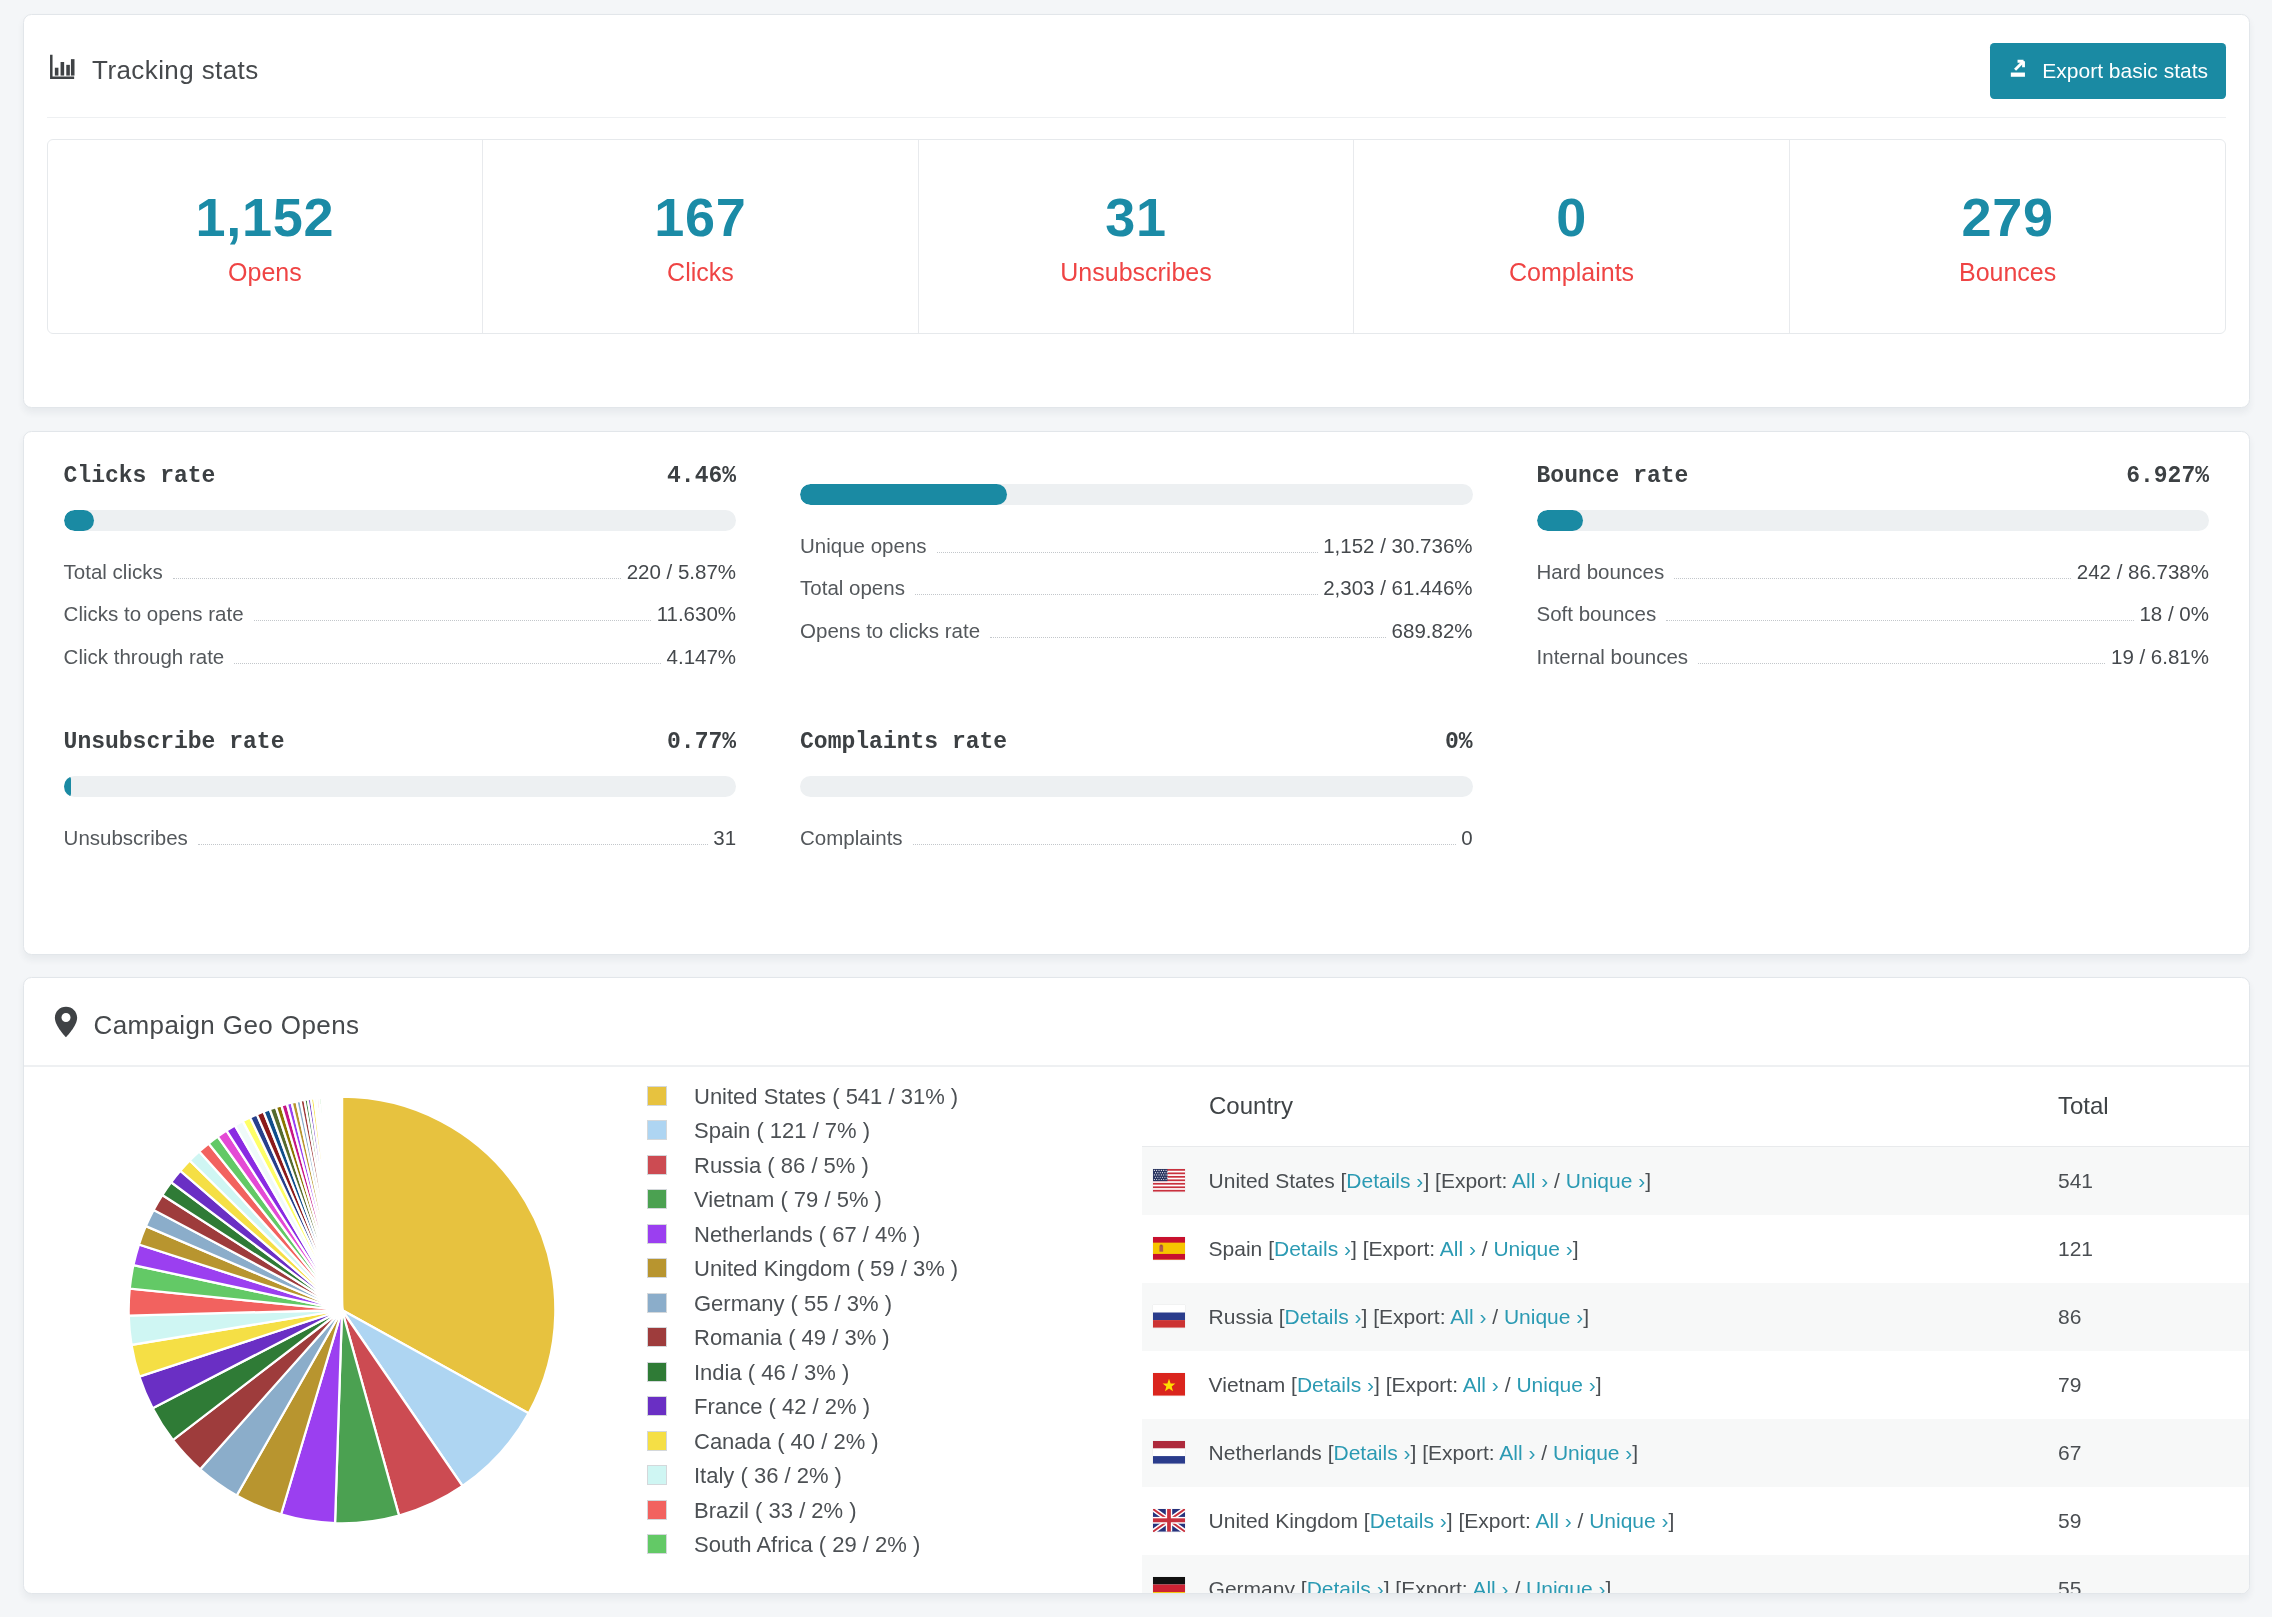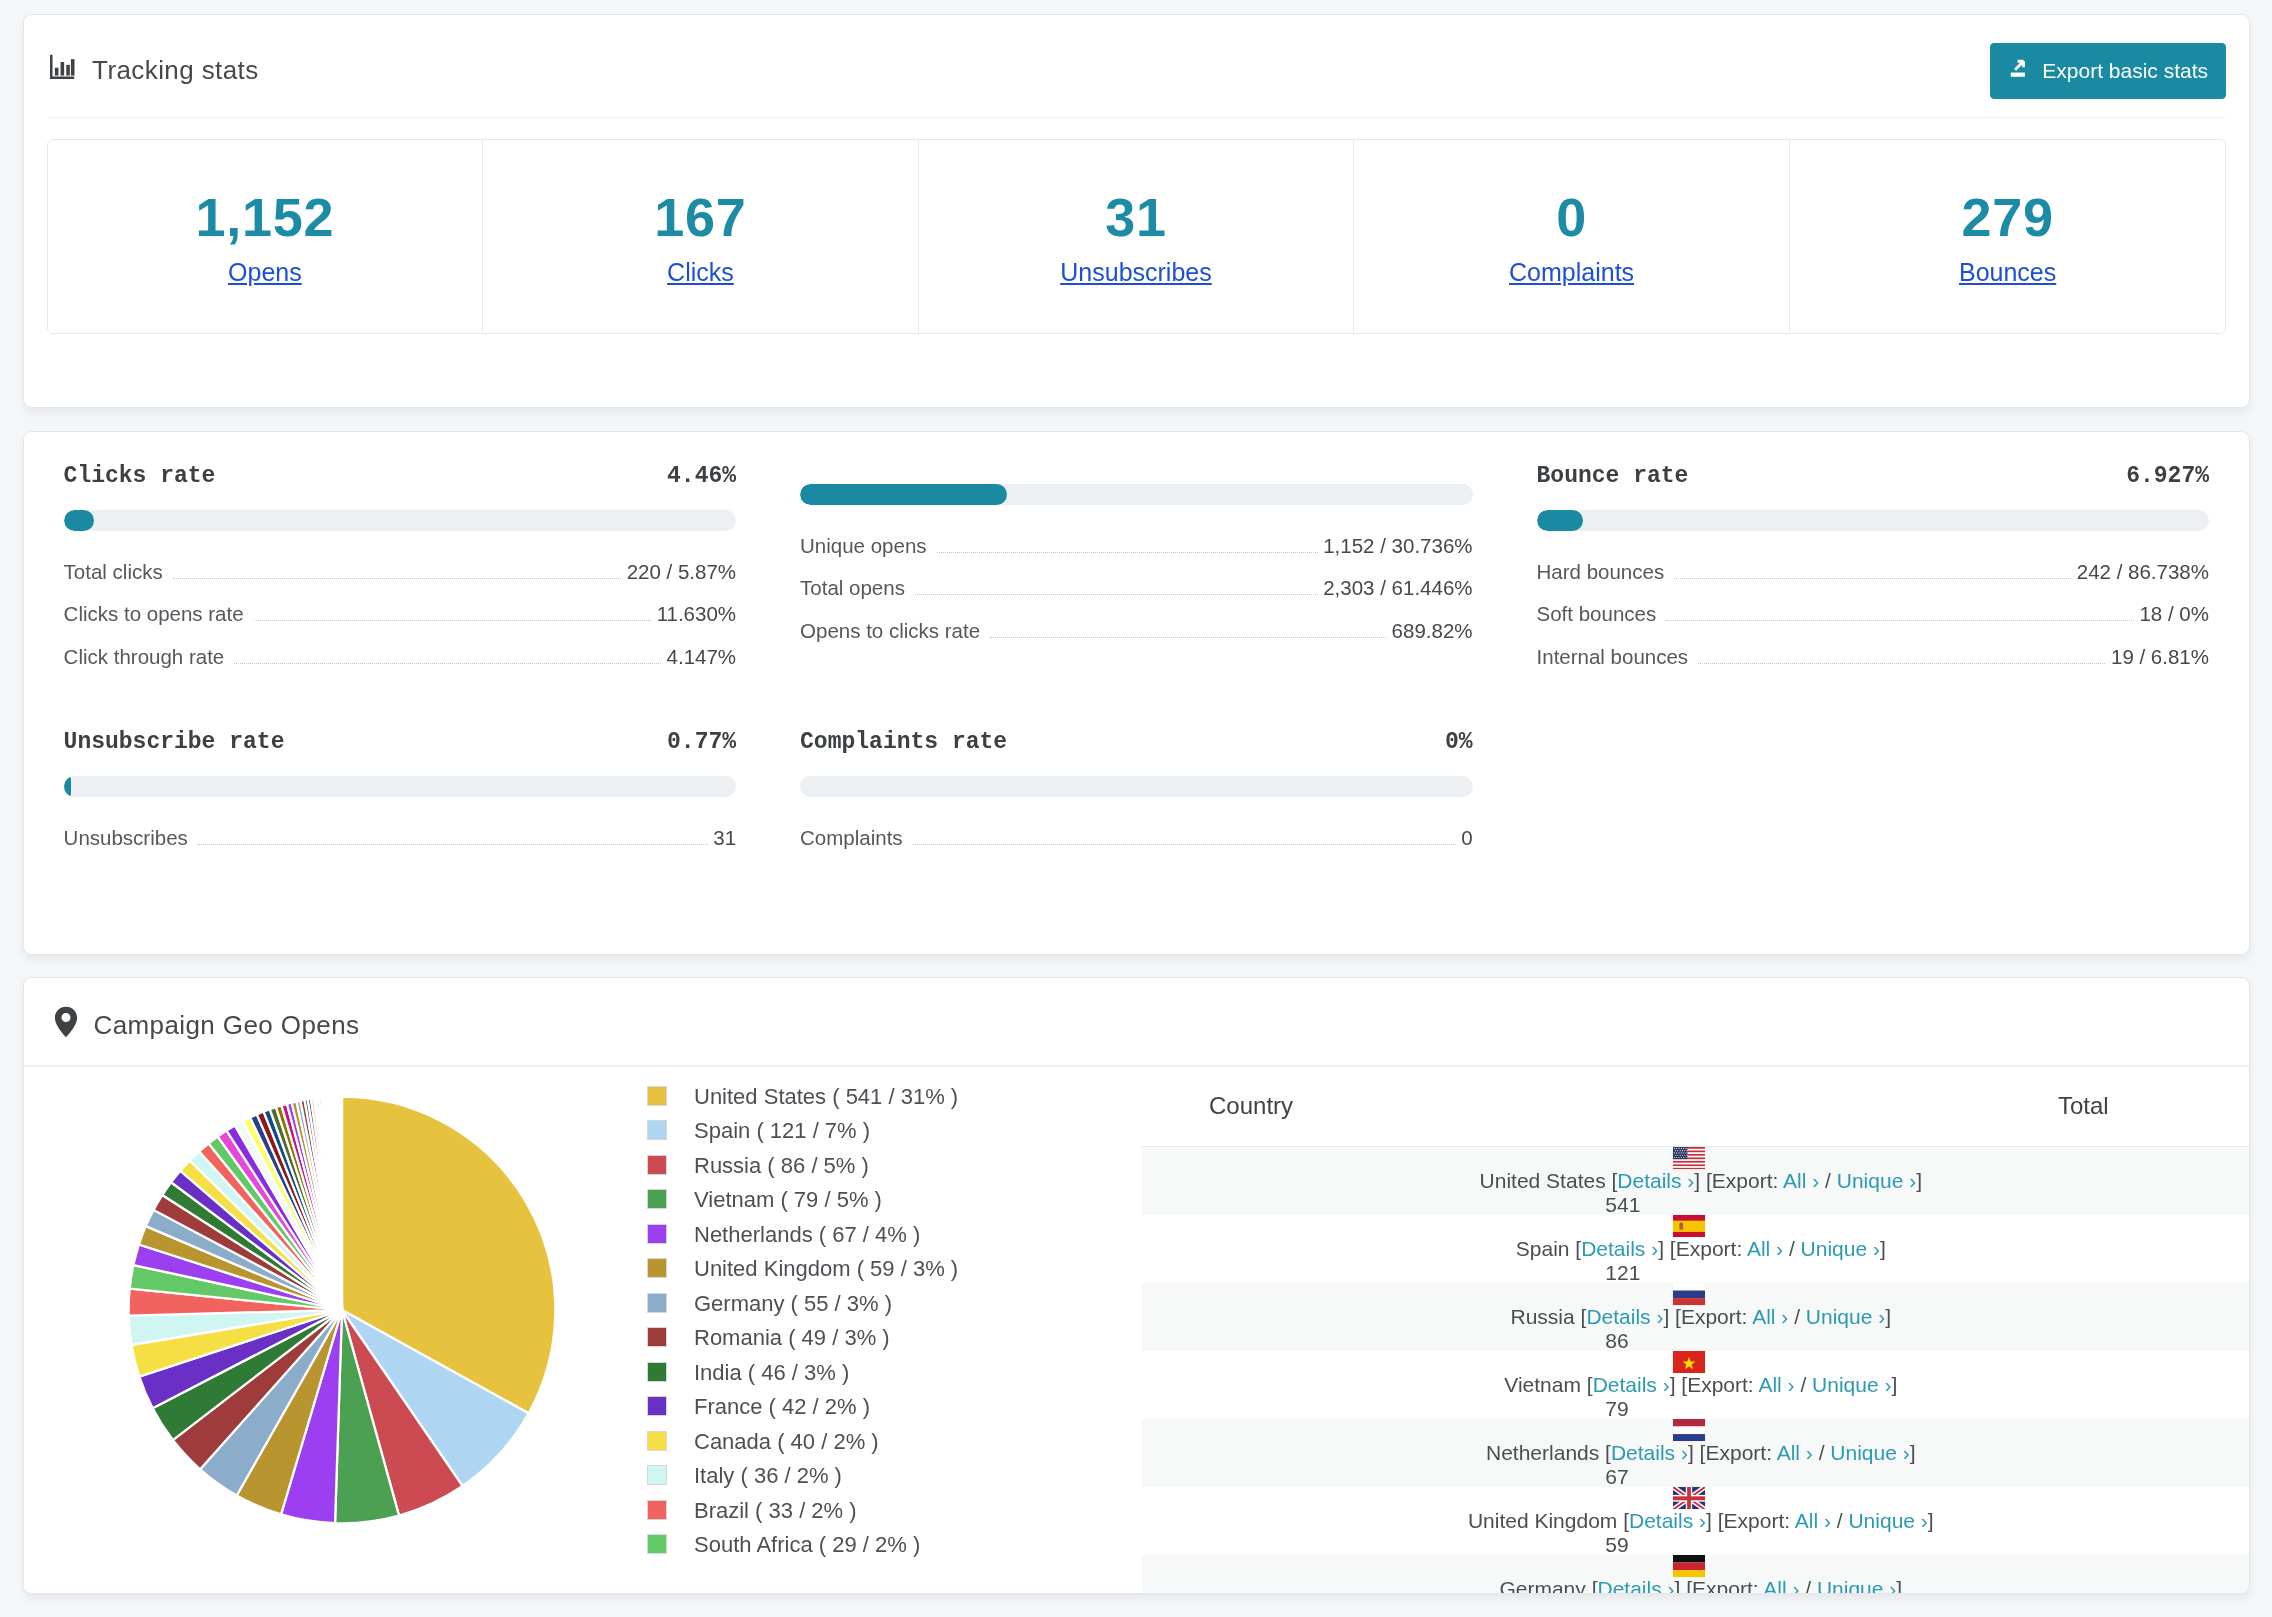--- a/index.html
+++ b/index.html
@@ -14,21 +14,21 @@
   
   .tracking-card { height:394px; padding:28px 22.6px 0 22.6px; }
   .tracking-card .divider { margin-top:18.4px; }
   .btn-export { display:flex; align-items:center; gap:11.3px; background:#1a8aa3; color:#fff; border:none;
                 font-size:21px; font-family:inherit; padding:14px 18.4px; border-radius:4.2px; cursor:pointer; }
   .stats-row { margin-top:21px; height:195px; border:1.4px solid #e6e9ec; border-radius:6px;
                display:grid; grid-template-columns:repeat(5,1fr); }
   .stat-cell { display:flex; flex-direction:column; align-items:center; justify-content:center; border-right:1.4px solid #e8eaed; }
   .stat-cell:last-child { border-right:none; }
   .stat-value { font-size:54px; font-weight:700; color:#1b8ba6; letter-spacing:0.7px; }
-  .stat-label { font-size:25px; color:#1d4ed8; margin-top:10px;text-decoration:underline; }
+  .stat-label { font-size:25px; color:#ef4444; margin-top:10px; }
 
   
   .rates-card { height:524px; padding:31px 40px 0 22.6px; }
   .rates-grid { display:grid; grid-template-columns:repeat(3,1fr); column-gap:64px; padding-left:17px; }
   .rates-grid.bottom { margin-top:51px; }
   .rate-head { display:flex; justify-content:space-between; align-items:center;font-family:Liberation Mono, monospace; }
   .rate-title { font-size:23px; font-weight:700; color:#3c4043; }
   .rate-value { font-size:23px; font-weight:700; color:#3c4043; }
   .bar { margin-top:21px; height:21px; background:#edf0f2; border-radius:10.6px; overflow:hidden; }
   .bar-fill { height:100%; background:#1a8aa3; border-radius:10.6px; }
@@ -44,21 +44,21 @@
   .geo-content { display:flex; align-items:flex-start; height:534px; overflow:hidden; }
   .pie-wrap { margin:24px 0 0 99px; width:438px; flex:none; }
   .legend { list-style:none; margin:17px 0 0 86px; width:367px; flex:none; }
   .legend-item { display:flex; align-items:flex-start; gap:27px; margin-bottom:8.5px; font-size:22px; color:#4c5054; }
   .swatch { width:20px; height:20px; border:1.4px solid #d4d8db; flex:none; margin-top:2.1px; }
   .geo-table { margin-left:128px; flex:1; }
   .geo-header { height:80px; display:flex; align-items:center; padding-left:67px; border-bottom:1.4px solid #e8eaec;
                 font-size:24px; color:#3f4346; }
   .col-country { flex:1; }
   .col-total { width:191px; }
-  .geo-row { height:68px; display:flex; align-items:center; padding-left:10.6px; font-size:21px; color:#4a4e52;flex-direction:column; }
+  .geo-row { height:68px; display:flex; align-items:center; padding-left:10.6px; font-size:21px; color:#4a4e52; }
   .geo-row.striped { background:#f7f8f8; }
   .flag { width:32px; height:22.6px; flex:none; margin-right:24px; display:inline-block; box-shadow:0 0 0.7px rgba(0,0,0,.3); }
   .flag svg { display:block; width:32px; height:22.6px; }
   .country-cell { flex:1; white-space:nowrap; }
   .total-cell { width:191px; }
   .geo-row a { color:#2b9ab3; text-decoration:none; cursor:pointer; }
   .bracket { color:#4a4e52; }
   .icon-dark { color:#3f4245; }
 </style>
 </head>

